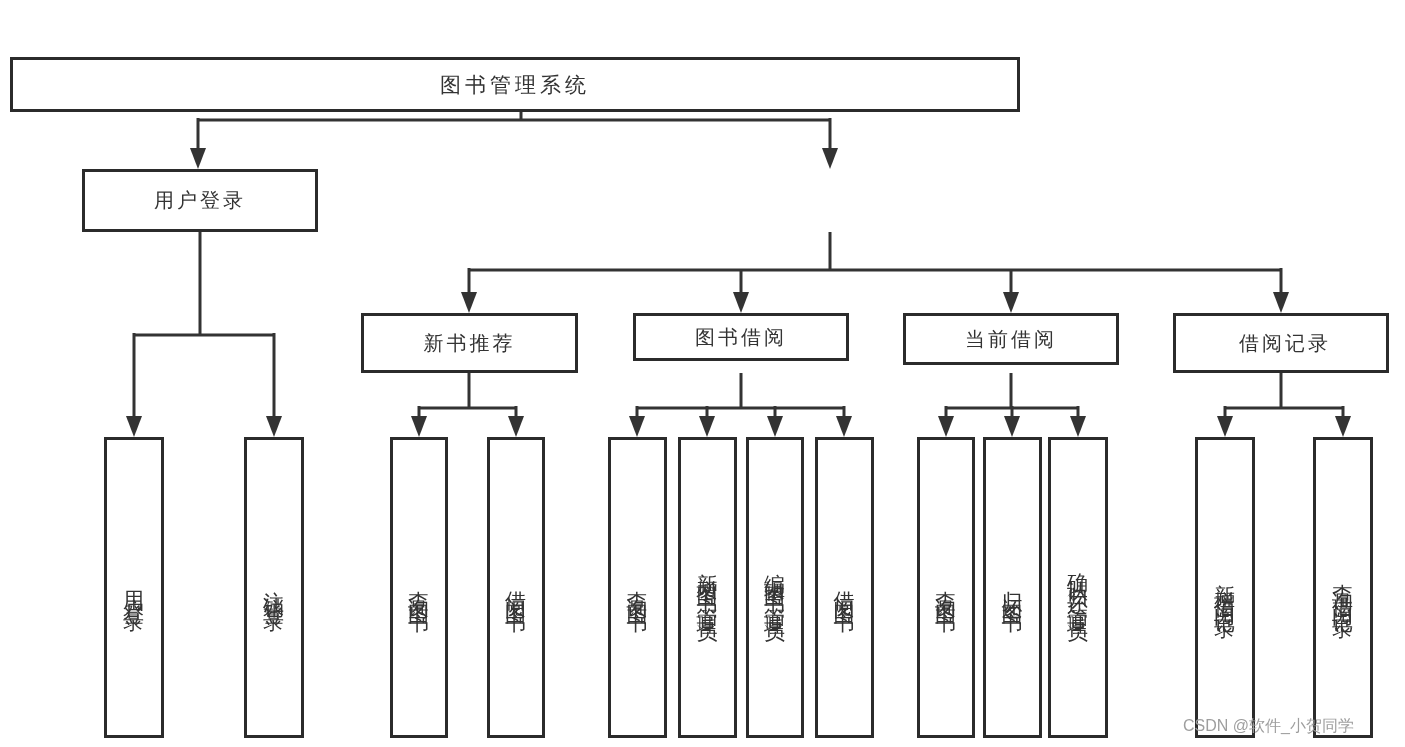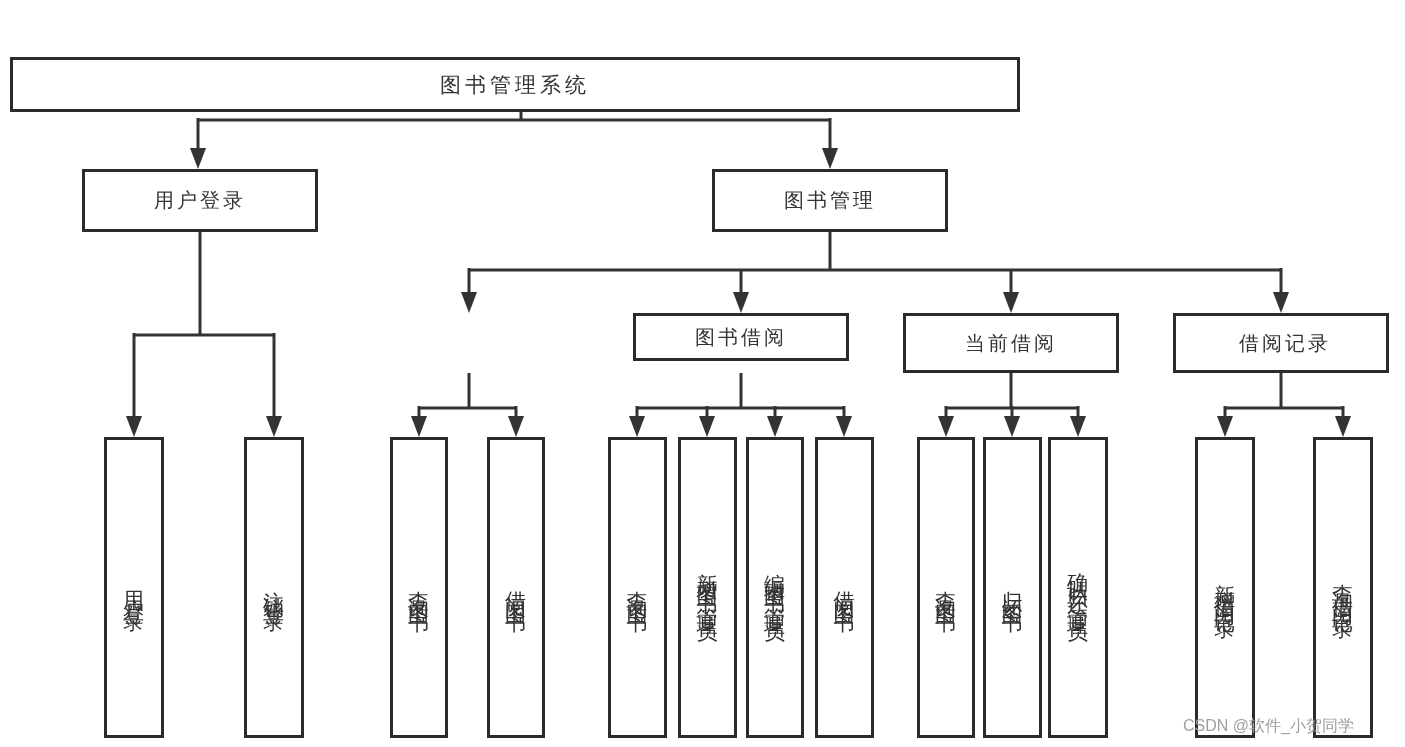--- a/index.html
+++ b/index.html
@@ -124,28 +124,28 @@
     </g>
   </svg>
 
   <div class="node hbox root-box" style="left:10px; top:13px; width:1010px; height:55px;margin-top:44px;">
     <span>图书管理系统</span>
   </div>
 
   <div class="node hbox" style="left:82px; top:169px; width:236px; height:63px;">
     <span>用户登录</span>
   </div>
-  <div class="node hbox" style="left:712px; top:169px; width:236px; height:63px;">
-    <span>图书管理</span>
+
+  <div class="node hbox" style="left:361px; top:313px; width:217px; height:60px;">
+    <span>新书推荐</span>
   </div>
-
   <div class="node hbox" style="left:633px; top:313px; width:216px; height:48px;">
     <span>图书借阅</span>
   </div>
-  <div class="node hbox" style="left:903px; top:313px; width:216px; height:60px;">
+  <div class="node hbox" style="left:903px; top:313px; width:216px; height:52px;">
     <span>当前借阅</span>
   </div>
   <div class="node hbox" style="left:1173px; top:313px; width:216px; height:60px;padding-left:8px;">
     <span>借阅记录</span>
   </div>
 
   <div class="node" style="left:104px; top:437px; width:60px; height:301px;">
     <span class="vlabel">用户登录</span>
   </div>
   <div class="node" style="left:244px; top:437px; width:60px; height:301px;">

